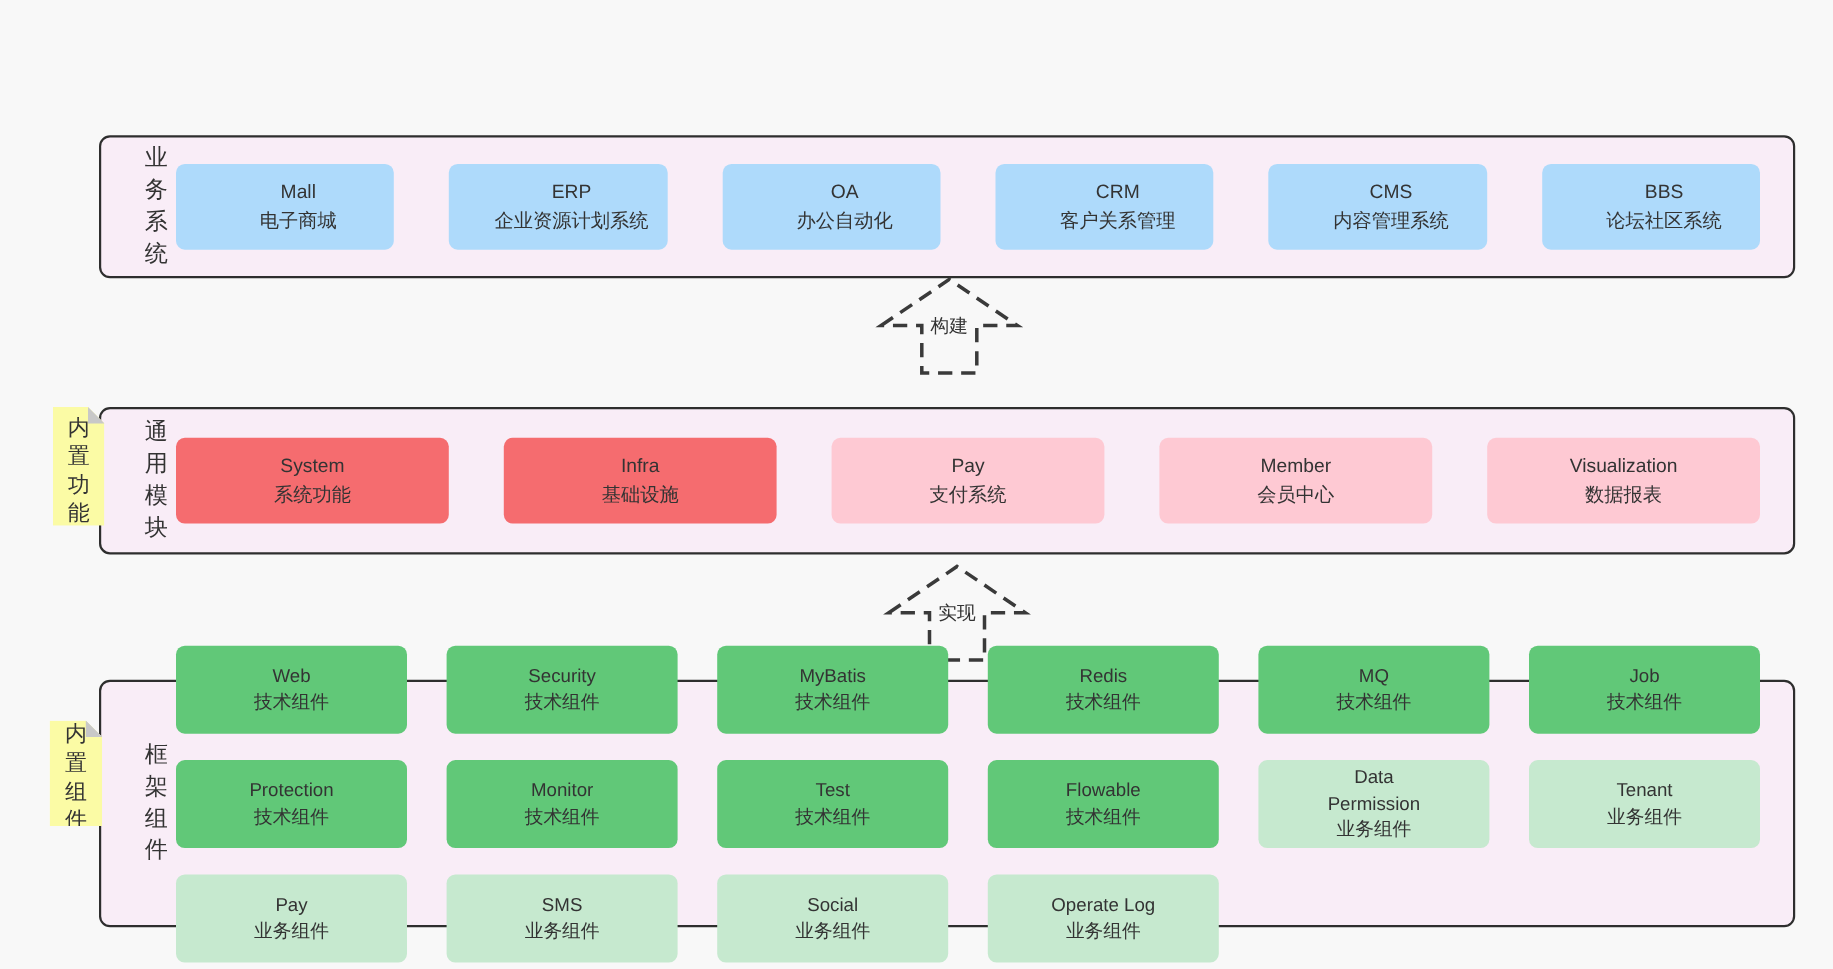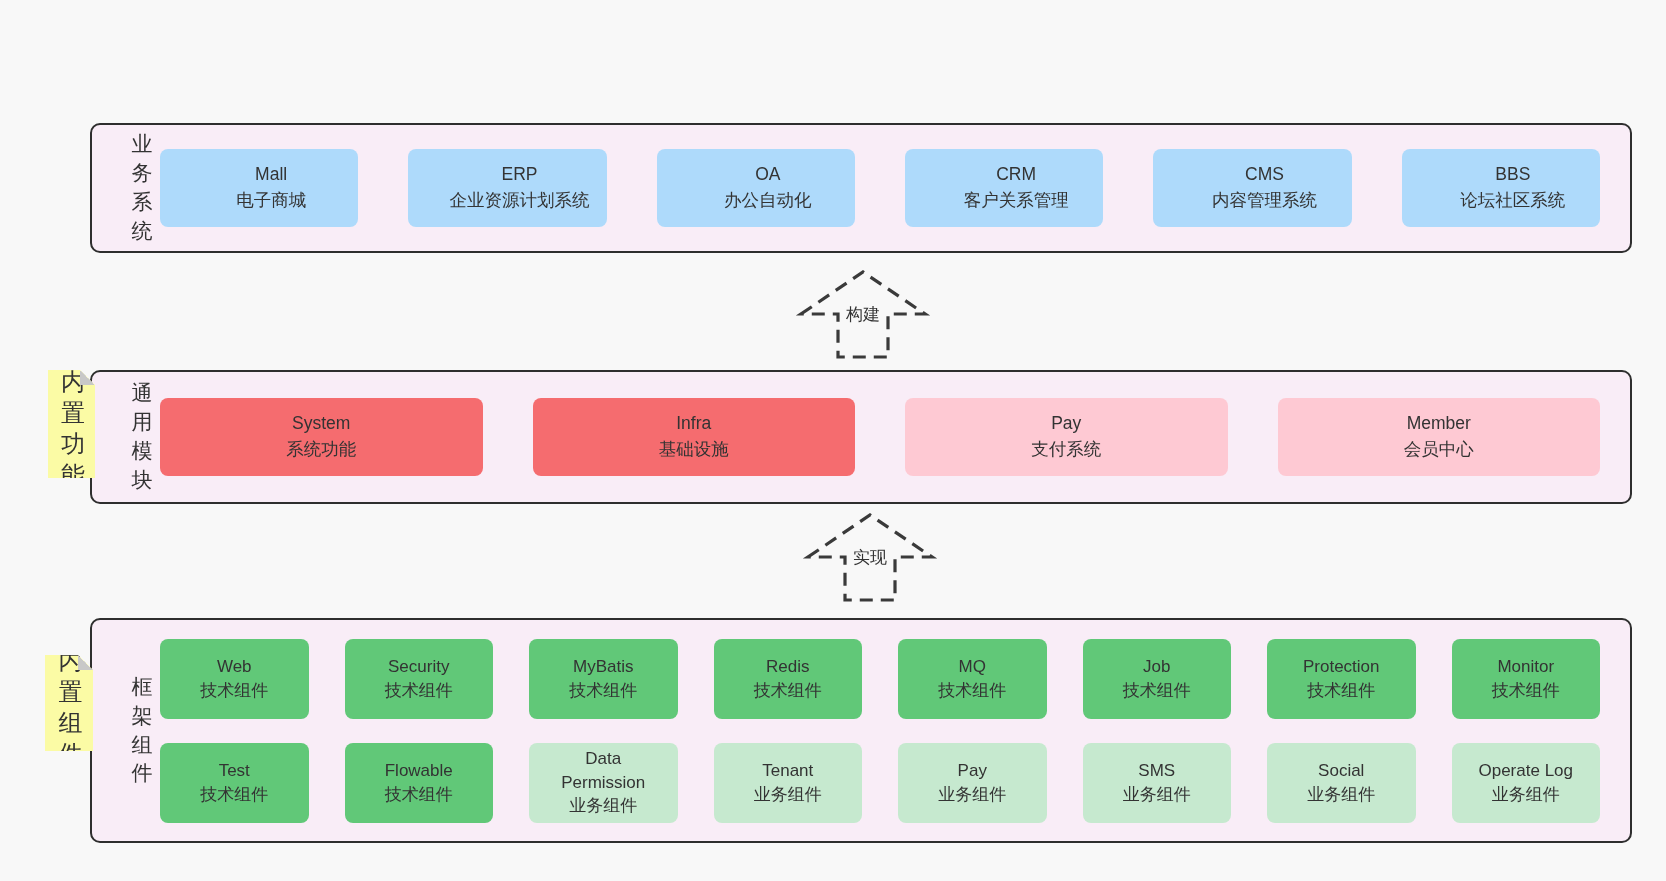--- a/index.html
+++ b/index.html
@@ -38,46 +38,46 @@
     font-size:17.5px; line-height:1.48; text-align:center; color:#333;
   }
   .box .name { white-space:pre-line; }
   .blue { background:#aedafb;padding-left:24px; }
   .red  { background:#f56c6f; }
   .pink { background:#fec9d3; }
   .tech { background:#61c878; }
   .biz  { background:#c6e9cf; }
 
   .grid-boxes {
-    flex:1; display:grid; grid-template-columns:repeat(8,1fr);
+    flex:1; display:grid; grid-template-columns:repeat(6,1fr);
     column-gap:36px; row-gap:24px; align-content:center;
     padding:0 30px 0 24px;
   }
   .grid-boxes .box { flex:none; height:80px; font-size:17px; line-height:1.4; }
 
   
   .sticky {
     position:absolute; z-index:5; background:#fbfba5;
     clip-path:polygon(0 0, calc(100% - 15px) 0, 100% 15px, 100% 100%, 0 100%);
     display:flex; align-items:center; justify-content:center;
   }
   .sticky::after {
     content:""; position:absolute; top:0; right:0; width:15px; height:15px;
     background:linear-gradient(to bottom left, rgba(0,0,0,0) 50%, #c8c8c8 50%);
   }
   #sticky-features   { left:48px; top:370px; width:47px; height:108px; }
   #sticky-components { left:45px; top:655px; width:48px; height:96px; }
   .sticky span {
-    display:block; width:21px; font-size:24px; line-height:1.3;
+    display:block; width:21px; font-size:20px; line-height:1.3;
     word-break:break-all; text-align:center; margin-top:8px; color:#333;
   }
 
   
   .arrow { position:absolute; width:140px; height:92px; }
-  #arrow-build     { left:793px; top:268px; }
+  #arrow-build     { left:793px; top:250px; }
   #arrow-implement { left:800px; top:511px; }
   .arrow svg { display:block; width:140px; height:92px; }
   .arrow .arrow-label {
     position:absolute; left:50%; top:35px; transform:translateX(-50%);
     background:#f8f8f8; padding:0 3px; font-size:17px; white-space:nowrap; color:#333;
   }
 </style>
 </head>
 <body>
 
@@ -136,20 +136,24 @@
         <div class="desc">基础设施</div>
       </div>
       <div class="box pink">
         <div class="name">Pay</div>
         <div class="desc">支付系统</div>
       </div>
       <div class="box pink">
         <div class="name">Member</div>
         <div class="desc">会员中心</div>
       </div>
+      <div class="box pink">
+        <div class="name">Visualization</div>
+        <div class="desc">数据报表</div>
+      </div>
     </div>
   </section>
   <div class="sticky" id="sticky-features">
     <span>内置功能</span>
   </div>
 
   <div class="arrow" id="arrow-implement">
     <svg viewBox="0 0 140 92">
       <path d="M8,46 L70,4 L132,46 L95,46 L95,89 L45,89 L45,46 Z" fill="none" stroke="#3a3a3a" stroke-width="3.2" stroke-dasharray="13 8"></path>
     </svg>

